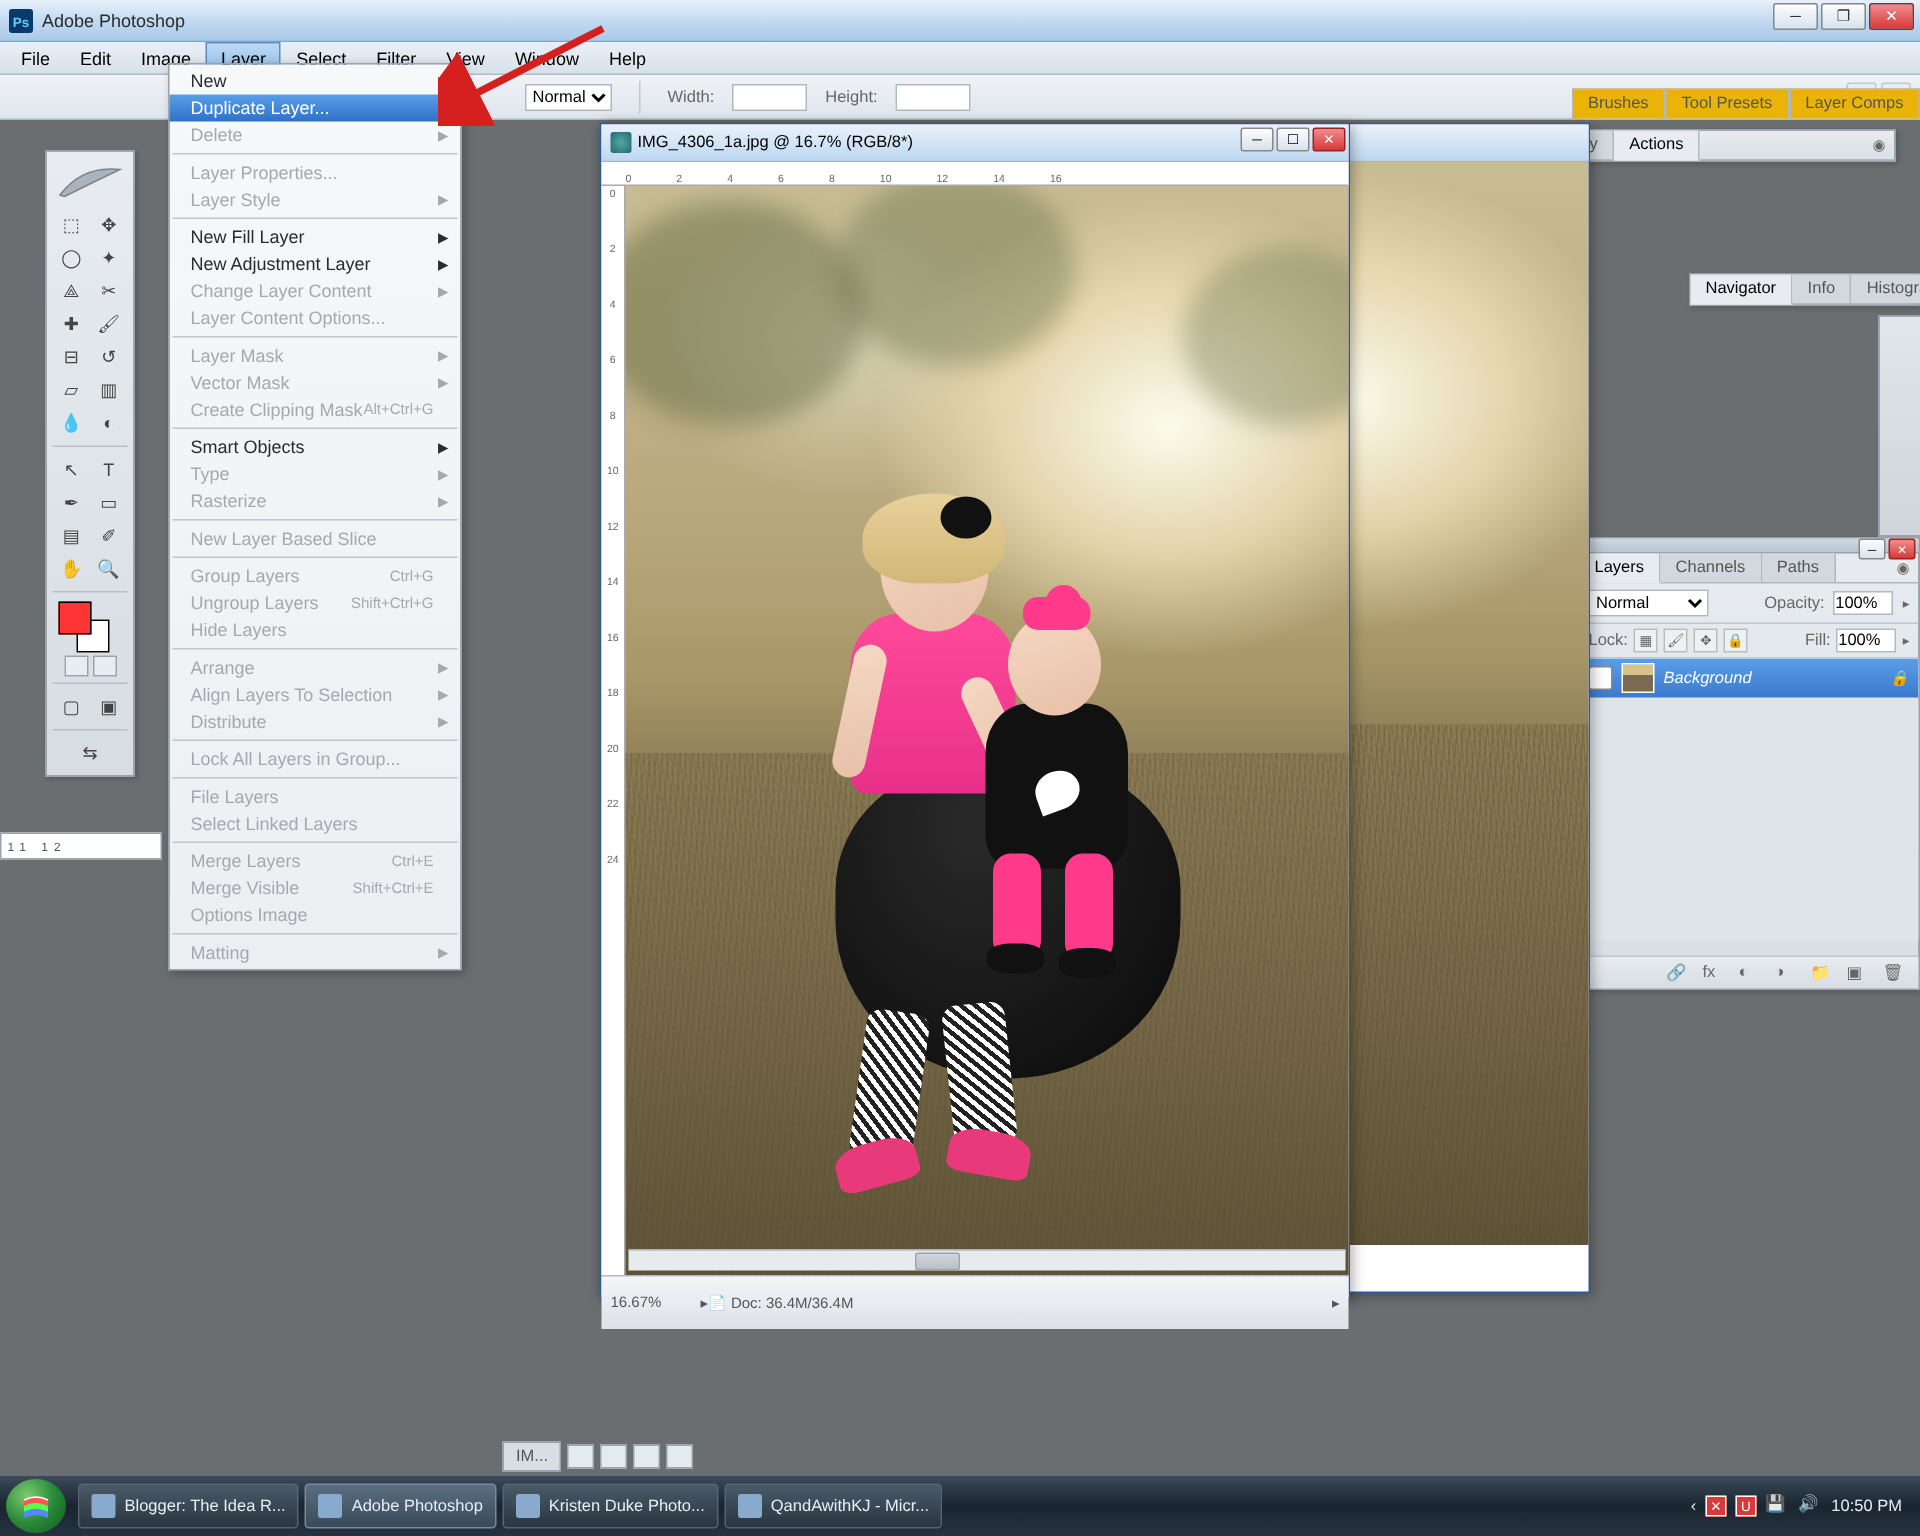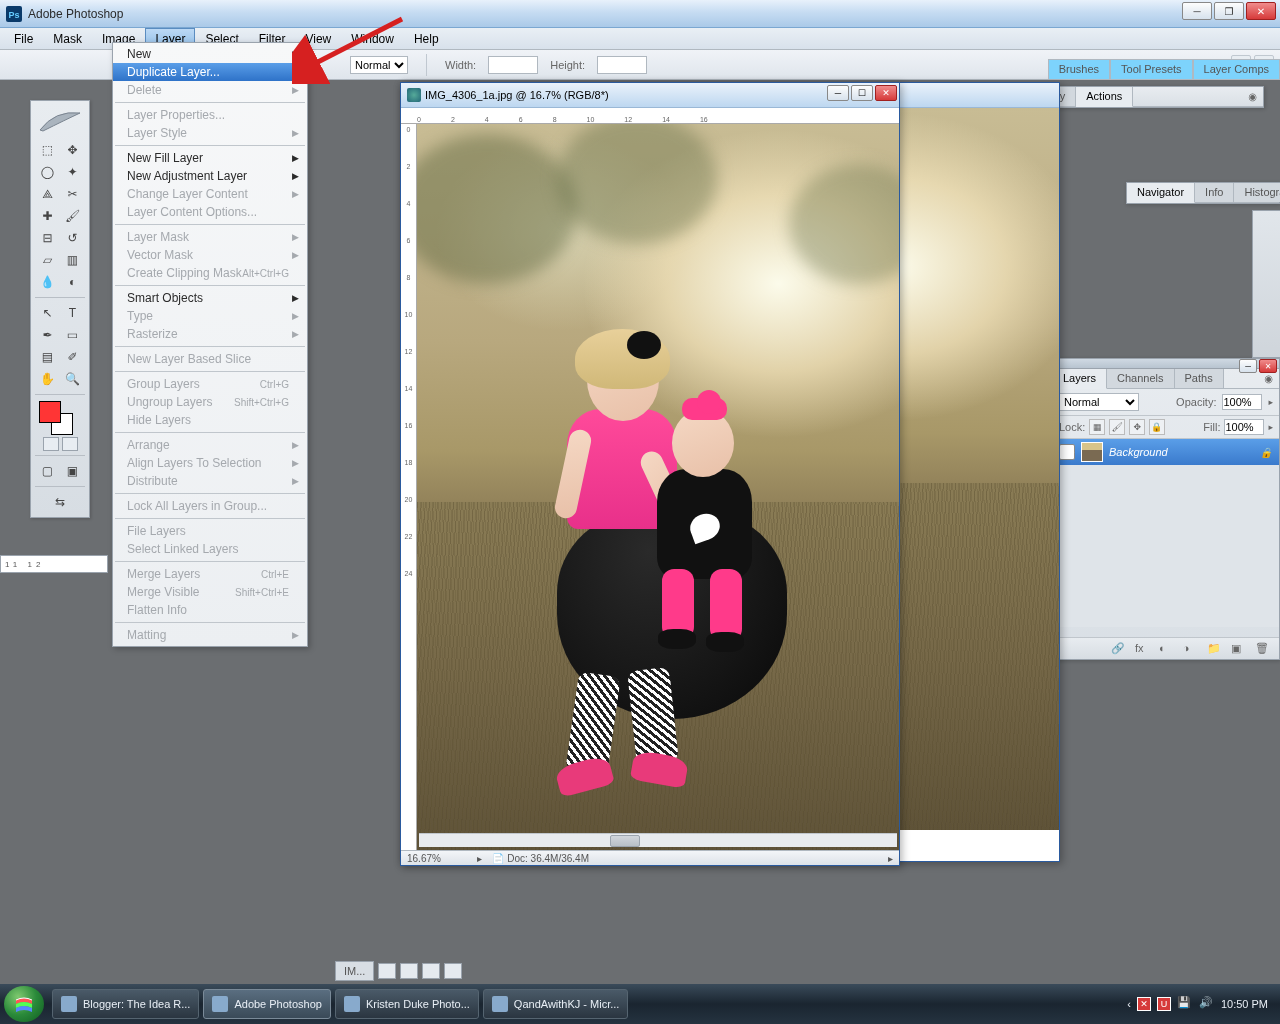--- a/index.html
+++ b/index.html
@@ -61,38 +61,38 @@
 .docwin .dtitle { height:22px; background:linear-gradient(#eaf2fb,#bdd7f0); display:flex; align-items:center; font-size:11px; padding:12px 6px; border-bottom:1px solid #9ab8d6; position:relative;}
 .docwin .dtitle .dicon { width:14px; height:14px; margin-right:4px; background:radial-gradient(circle,#5a9,#267); border-radius:2px; display:inline-block;}
 .docwin .dctrls { position:absolute; right:2px; top:2px; display:flex; gap:2px;}
 .docwin .dctrls .db { width:22px; height:16px; border:1px solid #888; border-radius:2px; font-size:9px; display:flex;align-items:center;justify-content:center; background:linear-gradient(#fdfdfd,#d7e2ed);}
 .docwin .dctrls .db.close { background:linear-gradient(#f08c8c,#d63a3a); color:#fff; border-color:#a02020;}
 .docwin .ruler-h { height:16px; background:#fff; border-bottom:1px solid #aaa; font-size:7px; color:#666; display:flex; align-items:flex-end; padding-left:16px; gap:30px; overflow:hidden;}
 .docwin .ruler-v { width:16px; background:#fff; border-right:1px solid #aaa; font-size:7px; color:#666; display:flex; flex-direction:column; align-items:center; gap:30px; padding-top:2px; overflow:hidden;}
 .docwin .canvas-wrap { display:flex; height:calc(100% - 22px - 16px - 18px); }
 .docwin .canvas { flex:1; position:relative; overflow:hidden; background:#888;}
 .docwin .photo { position:absolute; inset:0; }
-.docwin .status { height:15px; background:linear-gradient(#f3f5f8,#dde2e8); border-top:1px solid #b0b8c0; font-size:10px; display:flex; align-items:center; padding:0 6px; color:#555; gap:10px;}
+.docwin .status { height:36px; background:linear-gradient(#f3f5f8,#dde2e8); border-top:1px solid #b0b8c0; font-size:10px; display:flex; align-items:center; padding:0 6px; color:#555; }
 .docwin .status .zoom { width:60px;}
 .docwin .scrollbar-h { position:absolute; bottom:18px; left:18px; right:2px; height:14px; background:#e8ebee; border-top:1px solid #c0c6cc;}
 .docwin .sb-thumb { position:absolute; left:40%; width:30px; height:12px; top:1px; background:linear-gradient(#d0d5db,#b8bfc6); border:1px solid #9aa3ad; border-radius:2px;}
 
 
 .panel { position:absolute; background:linear-gradient(#e8ecf0,#d9dfe5); border:1px solid #9aa3ad; box-shadow:1px 1px 4px rgba(0,0,0,0.2); font-size:11px;}
 .panel .ptitlebar { height:10px; background:linear-gradient(#cfd9e3,#b8c4d0); border-bottom:1px solid #9aa3ad;}
 .panel .tabs { display:flex; height:20px; border-bottom:1px solid #b0b8c0;}
 .panel .tab { padding:3px 10px; background:#d2d8de; border-right:1px solid #b0b8c0; color:#555;}
 .panel .tab.active { background:#e8ecf0; color:#000; border-bottom:1px solid #e8ecf0; margin-bottom:-1px;}
 .panel .pclosebtns { position:absolute; right:2px; top:0; display:flex; gap:2px;}
 .panel .pclosebtns .pb { width:18px; height:14px; border:1px solid #888; border-radius:2px; font-size:8px; display:flex;align-items:center;justify-content:center; background:linear-gradient(#fdfdfd,#d7e2ed);}
 .panel .pclosebtns .pb.close { background:linear-gradient(#f08c8c,#d63a3a); color:#fff; border-color:#a02020;}
 
 
 .topright-tabs { position:absolute; right:0; top:59px; height:20px; display:flex; z-index:60;}
-.topright-tabs .tab { font-size:11px; padding:3px 10px; background:#7dd3fc; border:1px solid #b0b8c0; border-bottom:none; color:#555;}
+.topright-tabs .tab { font-size:11px; padding:3px 10px; background:#eab308; border:1px solid #b0b8c0; border-bottom:none; color:#555;}
 
 
 .history-panel { right:16px; top:86px; width:244px; height:22px;}
 
 
 .nav-panel { right:0; top:182px; width:154px; height:22px; }
 
 
 .layers-panel { right:0; top:358px; width:228px; height:302px; }
 .layers-panel .toolbar-row { display:flex; align-items:center; gap:6px; padding:4px 6px; border-bottom:1px solid #c0c6cc; color:#666;}
@@ -160,21 +160,21 @@
   <span class="title">Adobe Photoshop</span>
   <div class="win-controls">
     <div class="win-btn">─</div>
     <div class="win-btn">❐</div>
     <div class="win-btn close">✕</div>
   </div>
 </div>
 
 <div class="menubar" id="menubar">
     <span class="mitem">File</span>
-    <span class="mitem">Mask</span>
+    <span class="mitem">Edit</span>
     <span class="mitem">Image</span>
     <span class="mitem open">Layer</span>
     <span class="mitem">Select</span>
     <span class="mitem">Filter</span>
     <span class="mitem">View</span>
     <span class="mitem">Window</span>
     <span class="mitem">Help</span>
   </div>
 
 <div class="optionsbar">
@@ -227,21 +227,21 @@
     <div class="dd-item disabled">Align Layers To Selection<span class="arrow">▶</span></div>
     <div class="dd-item disabled">Distribute<span class="arrow">▶</span></div>
     <div class="dd-sep"></div>
     <div class="dd-item disabled">Lock All Layers in Group...</div>
     <div class="dd-sep"></div>
     <div class="dd-item disabled">File Layers</div>
     <div class="dd-item disabled">Select Linked Layers</div>
     <div class="dd-sep"></div>
     <div class="dd-item disabled">Merge Layers<span class="shortcut">Ctrl+E</span></div>
     <div class="dd-item disabled">Merge Visible<span class="shortcut">Shift+Ctrl+E</span></div>
-    <div class="dd-item disabled">Flatten Info</div>
+    <div class="dd-item disabled">Options Image</div>
     <div class="dd-sep"></div>
     <div class="dd-item disabled">Matting<span class="arrow">▶</span></div>
   </div>
 
 <svg class="annotation-arrow" width="120" height="70">
   <defs>
       <marker id="ah" markerWidth="12" markerHeight="12" refX="2" refY="6" orient="auto">
         <path d="M0,0 L12,6 L0,12 Z" fill="#d62020"></path>
       </marker>
     </defs>

